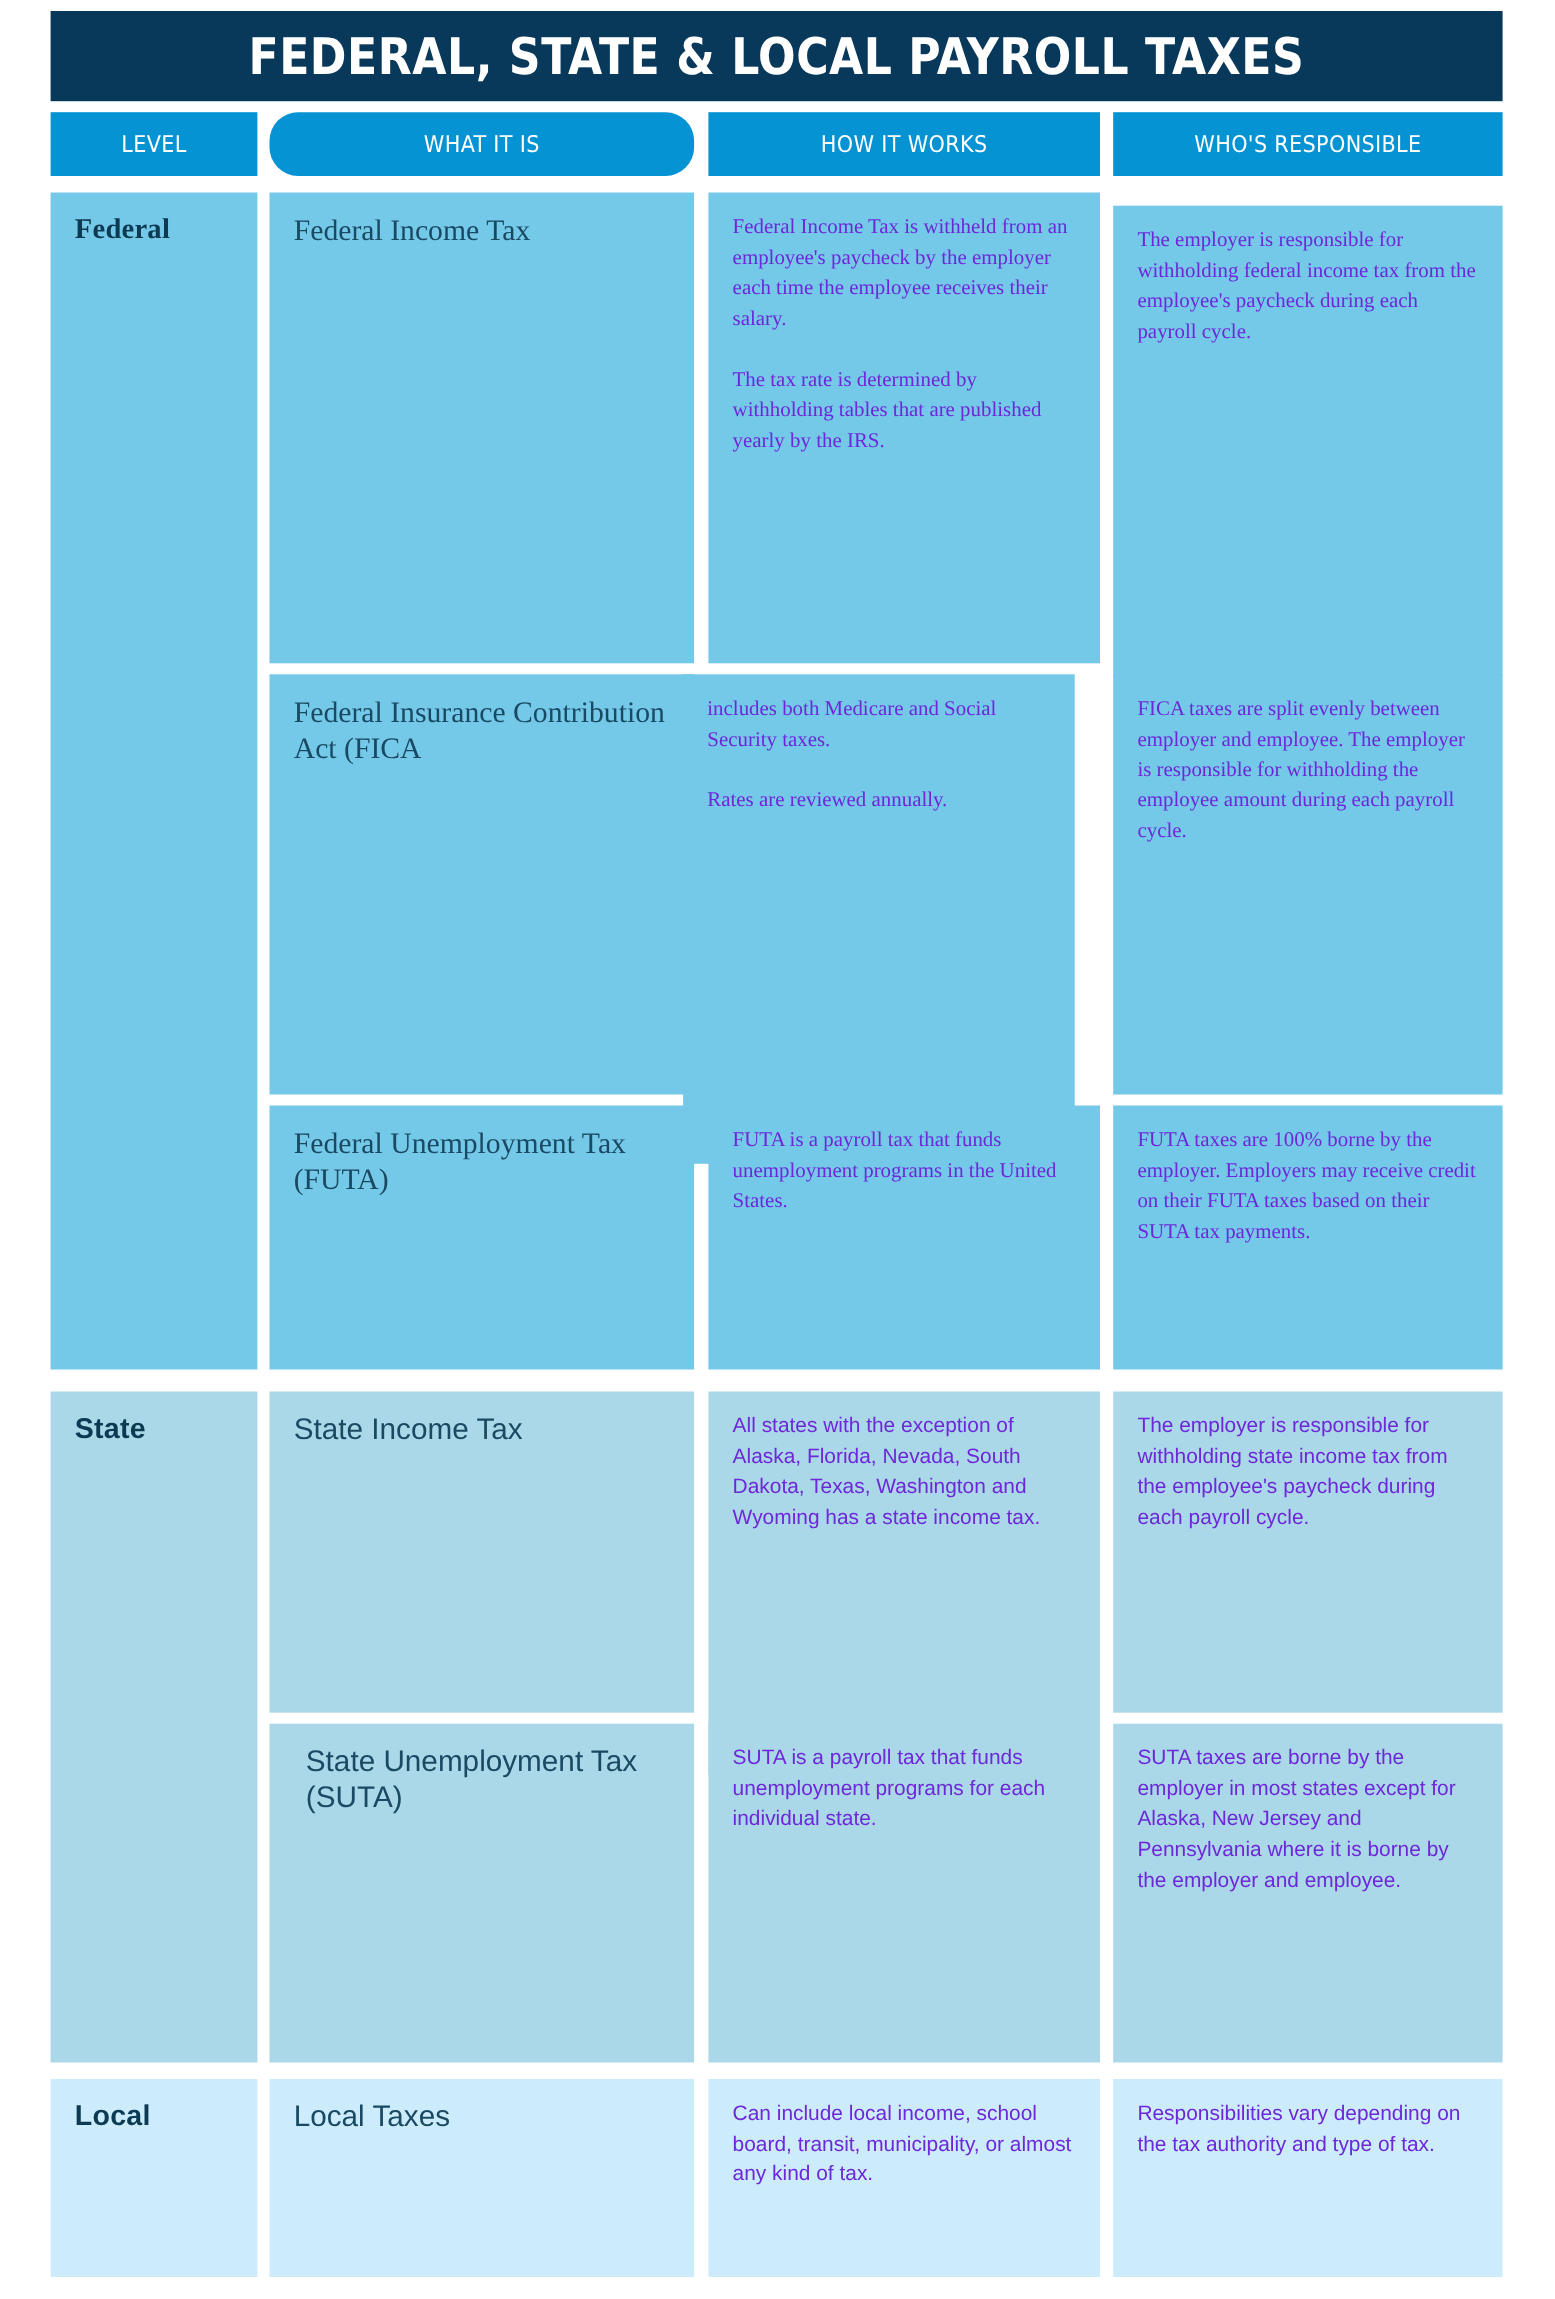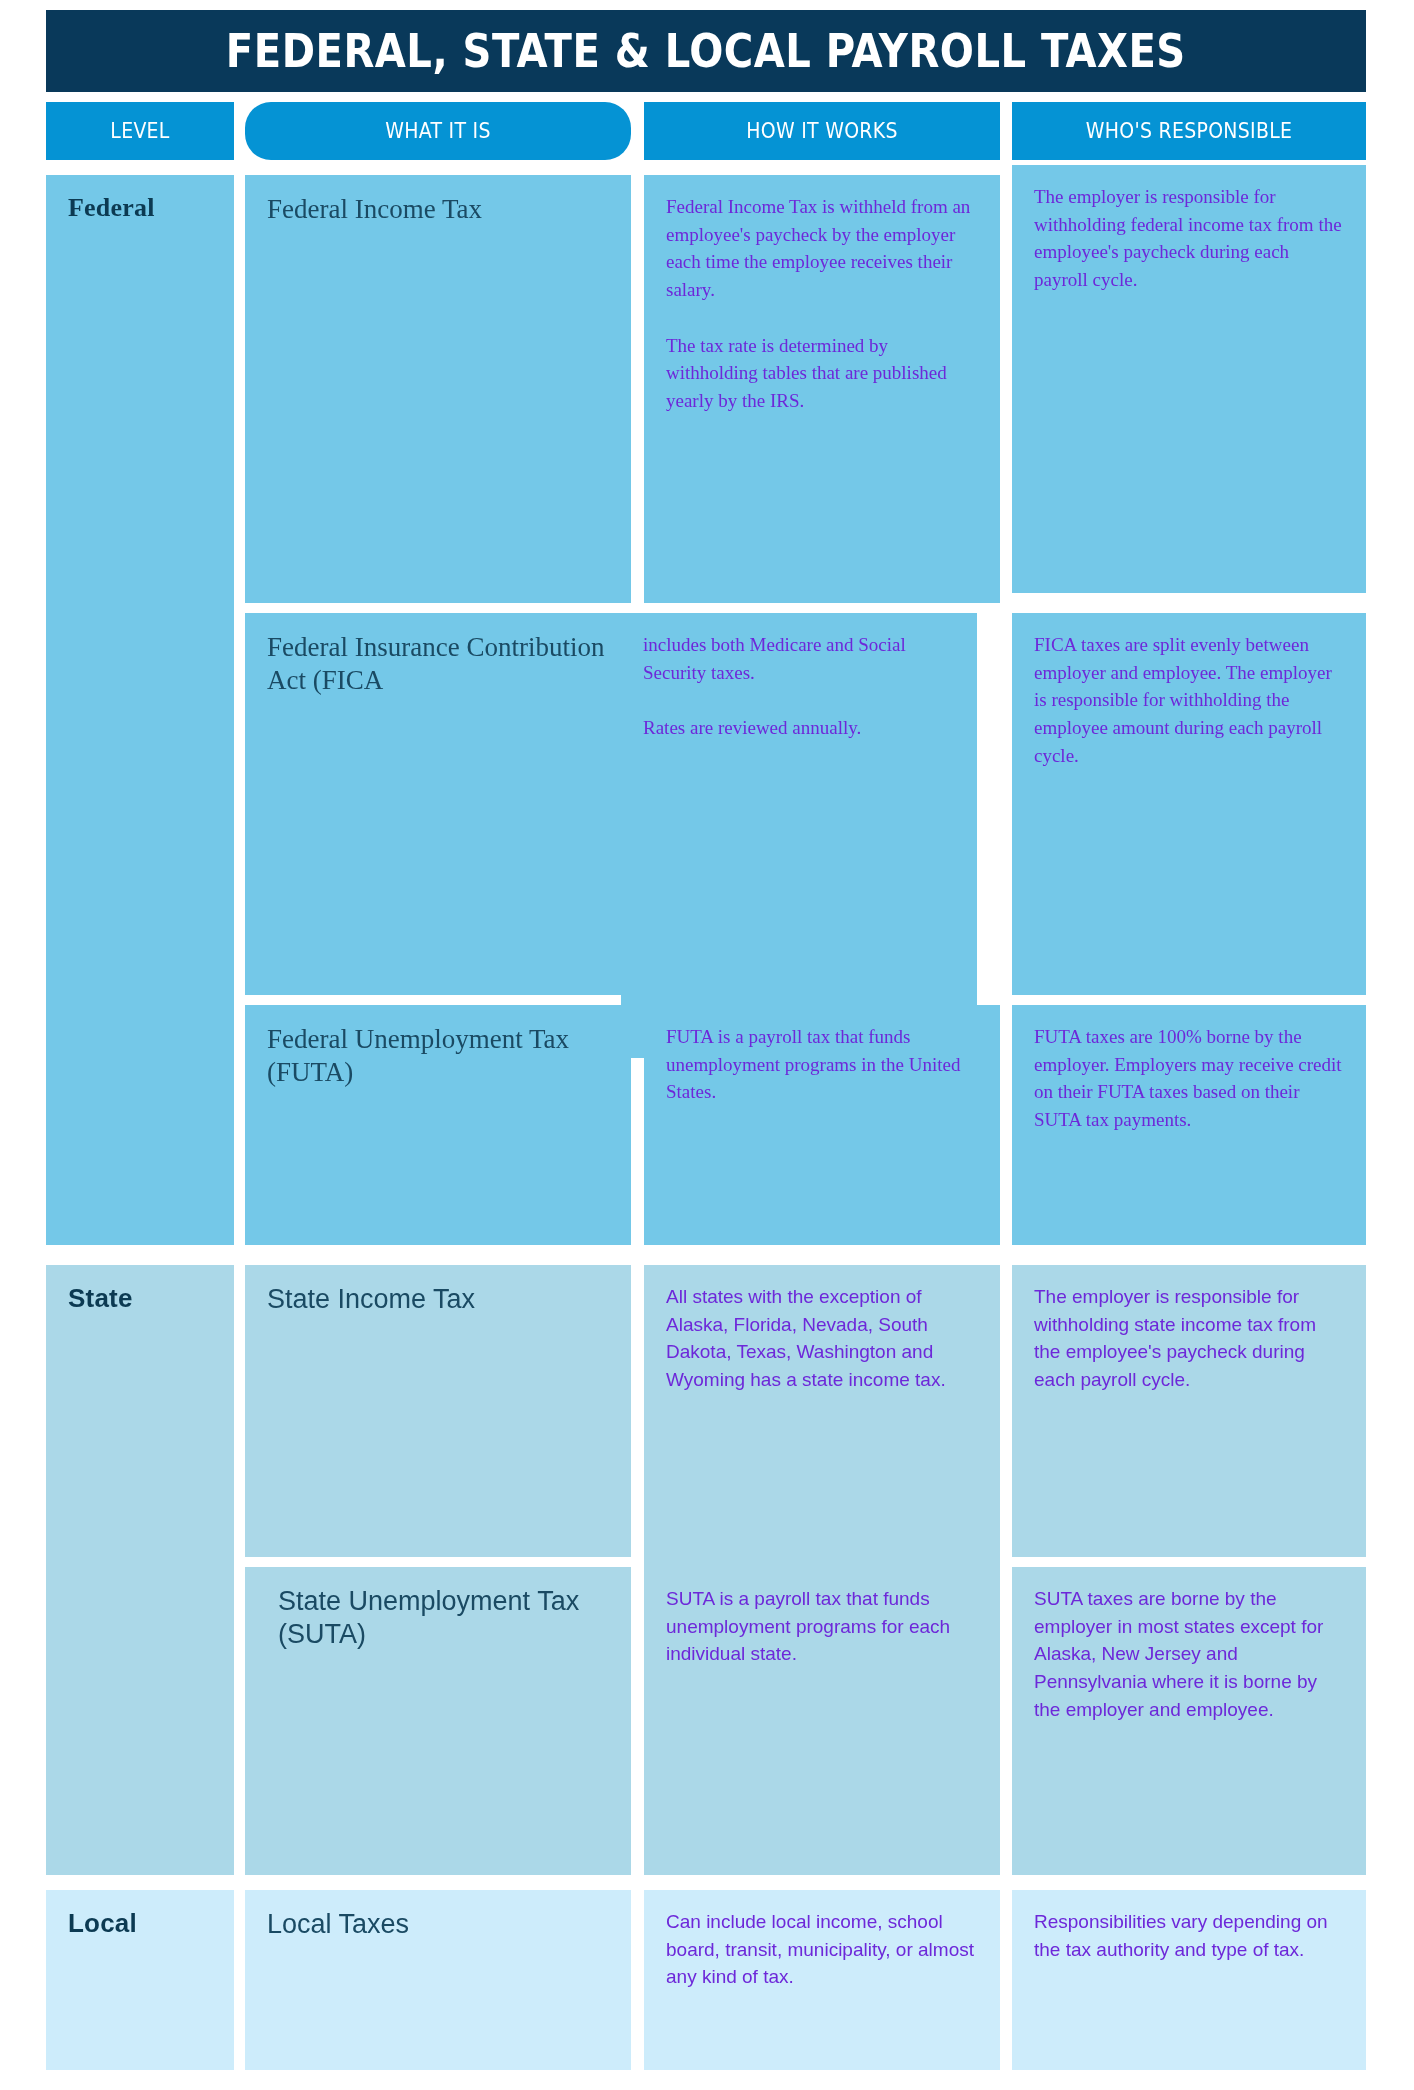--- a/index.html
+++ b/index.html
@@ -145,21 +145,21 @@
       </div>
       <div class="cell tone-federal" style="left: 199px; width: 386px; top: 175px; height: 428px;">
         <div class="what-text">Federal Income Tax</div>
       </div>
       <div class="cell tone-federal" style="left: 598px; width: 356px; top: 175px; height: 428px;">
         <div class="body-text">
           <p>Federal Income Tax is withheld from an employee's paycheck by the employer each time the employee receives their salary.</p>
           <p>The tax rate is determined by withholding tables that are published yearly by the IRS.</p>
         </div>
       </div>
-      <div class="cell tone-federal" style="left: 966px; width: 354px; top: 165px; height: 428px;">
+      <div class="cell tone-federal" style="left: 966px; width: 354px; top: 187px; height: 428px;">
         <div class="body-text">
           <p>The employer is responsible for withholding federal income tax from the employee's paycheck during each payroll cycle.</p>
         </div>
       </div>
       <div class="cell tone-federal" style="left: 199px; width: 386px; top: 613px; height: 382px;">
         <div class="what-text">Federal Insurance Contribution Act (FICA</div>
       </div>
       <div class="cell tone-federal" style="left: 575px; width: 356px; top: 613px; height: 445px;">
         <div class="body-text">
           <p>includes both Medicare and Social Security taxes.</p>

